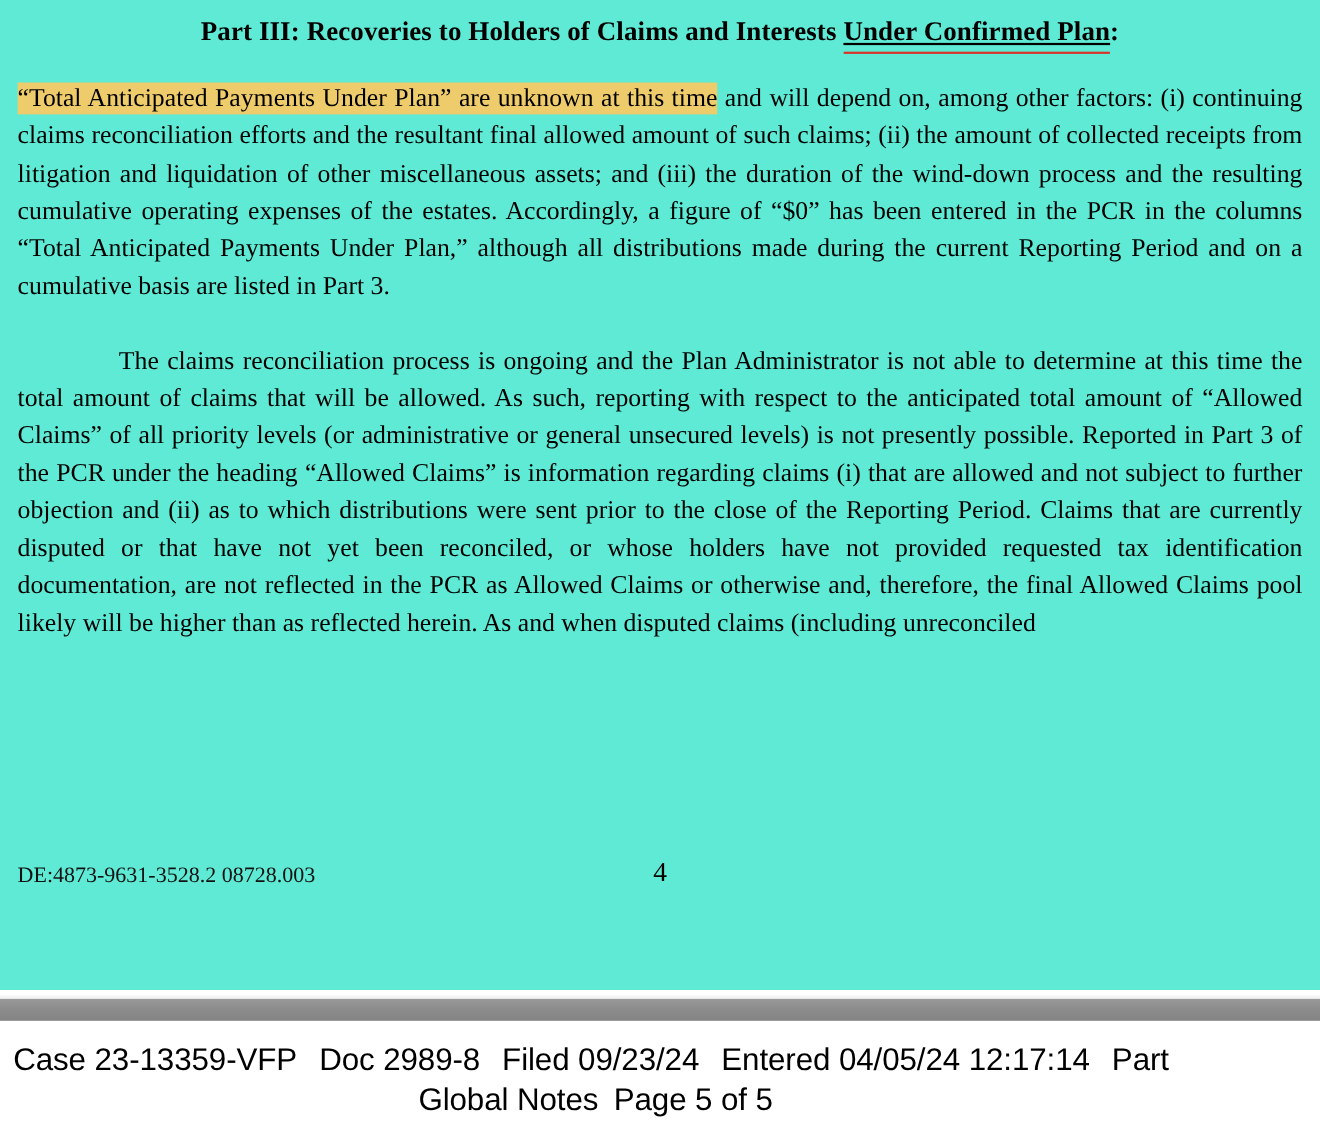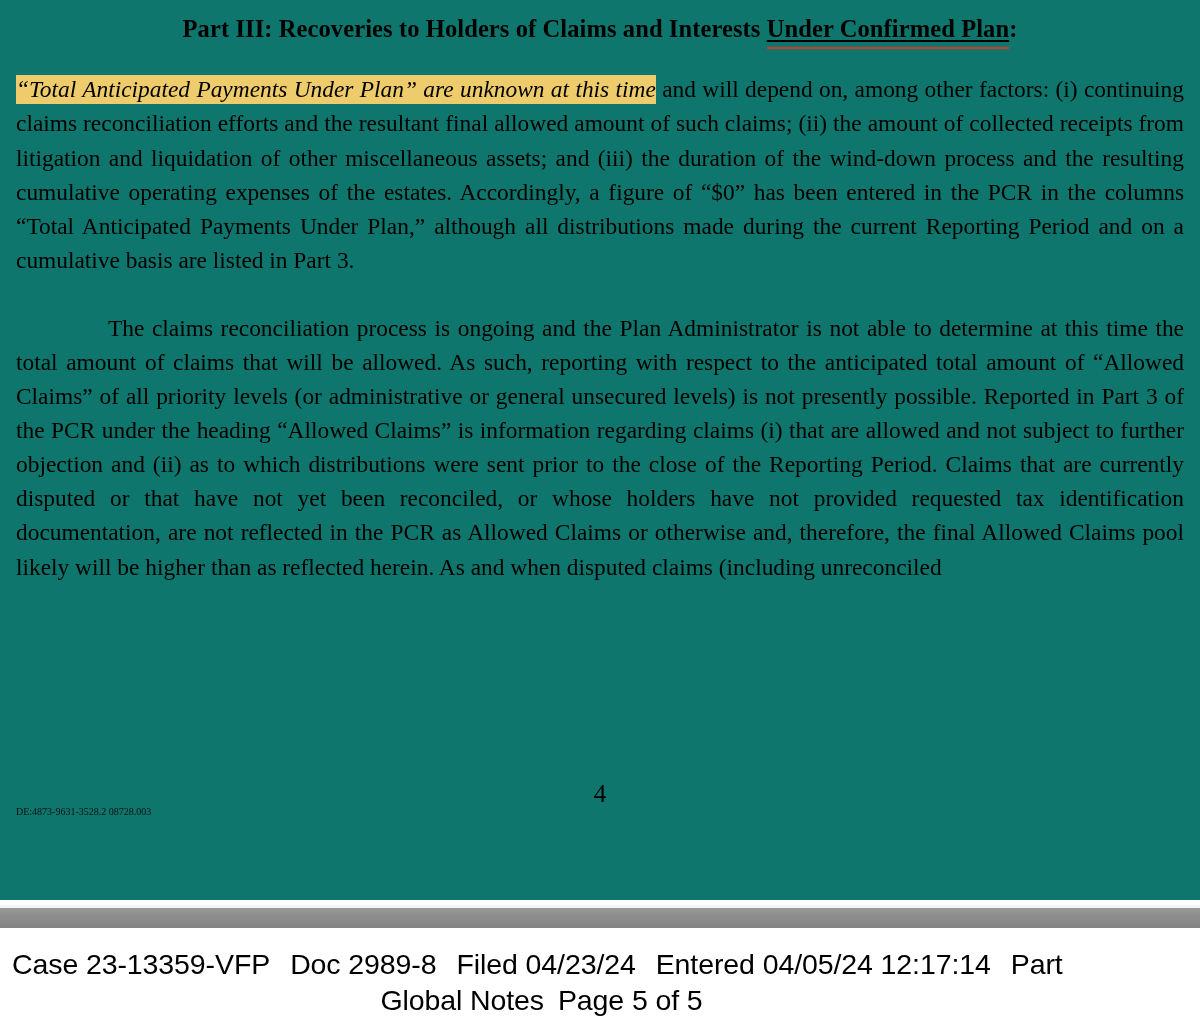--- a/index.html
+++ b/index.html
@@ -14,21 +14,21 @@
     overflow: hidden;
     font-family: "Liberation Serif", "DejaVu Serif", serif;
     -webkit-font-smoothing: antialiased;
   }
 
   
   .page {
     position: relative;
     width: 1200px;
     height: 900px;
-    background: #0f766e;
+    background: #5eead4;
     box-sizing: border-box;
     padding: 0 16px;
   }
 
   .doc-title {
     margin: 0;
     padding-top: 13px;
     font-size: 24.5px;
     font-weight: bold;
     line-height: 1.28;
@@ -63,37 +63,36 @@
     color: #000000;
     hyphens: none;
   }
   .para-1 { margin-top: 28px; }
   .para-2 { margin-top: 34px; text-indent: 92px; font-family: Liberation Serif, serif; }
 
   .hl {
     background: #eecb6b;
     padding: 1px 0 2px 0;
     box-decoration-break: clone;
-    font-style: italic;
     -webkit-box-decoration-break: clone;
   }
 
   
   .doc-footer {
     position: absolute;
     left: 16px;
     right: 16px;
     top: 785px;
     height: 30px;
   }
   .doc-ref {
     position: absolute;
     left: 0;
-    top: 16px;
-    font-size: 10px;
+    top: 0;
+    font-size: 20px;
     line-height: 22px;
     color: #111111;
     white-space: nowrap;
   }
   .doc-pageno {
     position: absolute;
     left: 0;
     right: 0;
     top: -6px;
     text-align: center;
@@ -181,16 +180,16 @@
   </div>
 
 </div>
 
 <div class="separator-wrap">
   <div class="separator-hairline"></div>
   <div class="separator-bar"></div>
 </div>
 
 <div class="ecf-banner">
-  <div class="ecf-line-1"><span>Case 23-13359-VFP</span><span class="ecf-gap"></span><span>Doc 2989-8</span><span class="ecf-gap"></span><span>Filed 04/23/24</span><span class="ecf-gap"></span><span>Entered 04/05/24 12:17:14</span><span class="ecf-gap"></span><span>Part</span></div>
+  <div class="ecf-line-1"><span>Case 23-13359-VFP</span><span class="ecf-gap"></span><span>Doc 2989-8</span><span class="ecf-gap"></span><span>Filed 09/23/24</span><span class="ecf-gap"></span><span>Entered 04/05/24 12:17:14</span><span class="ecf-gap"></span><span>Part</span></div>
 
   <div class="ecf-line-2"><span>Global Notes</span><span class="ecf-gap-sm"></span><span>Page 5 of 5</span></div>
 </div>
 
 </body></html>

